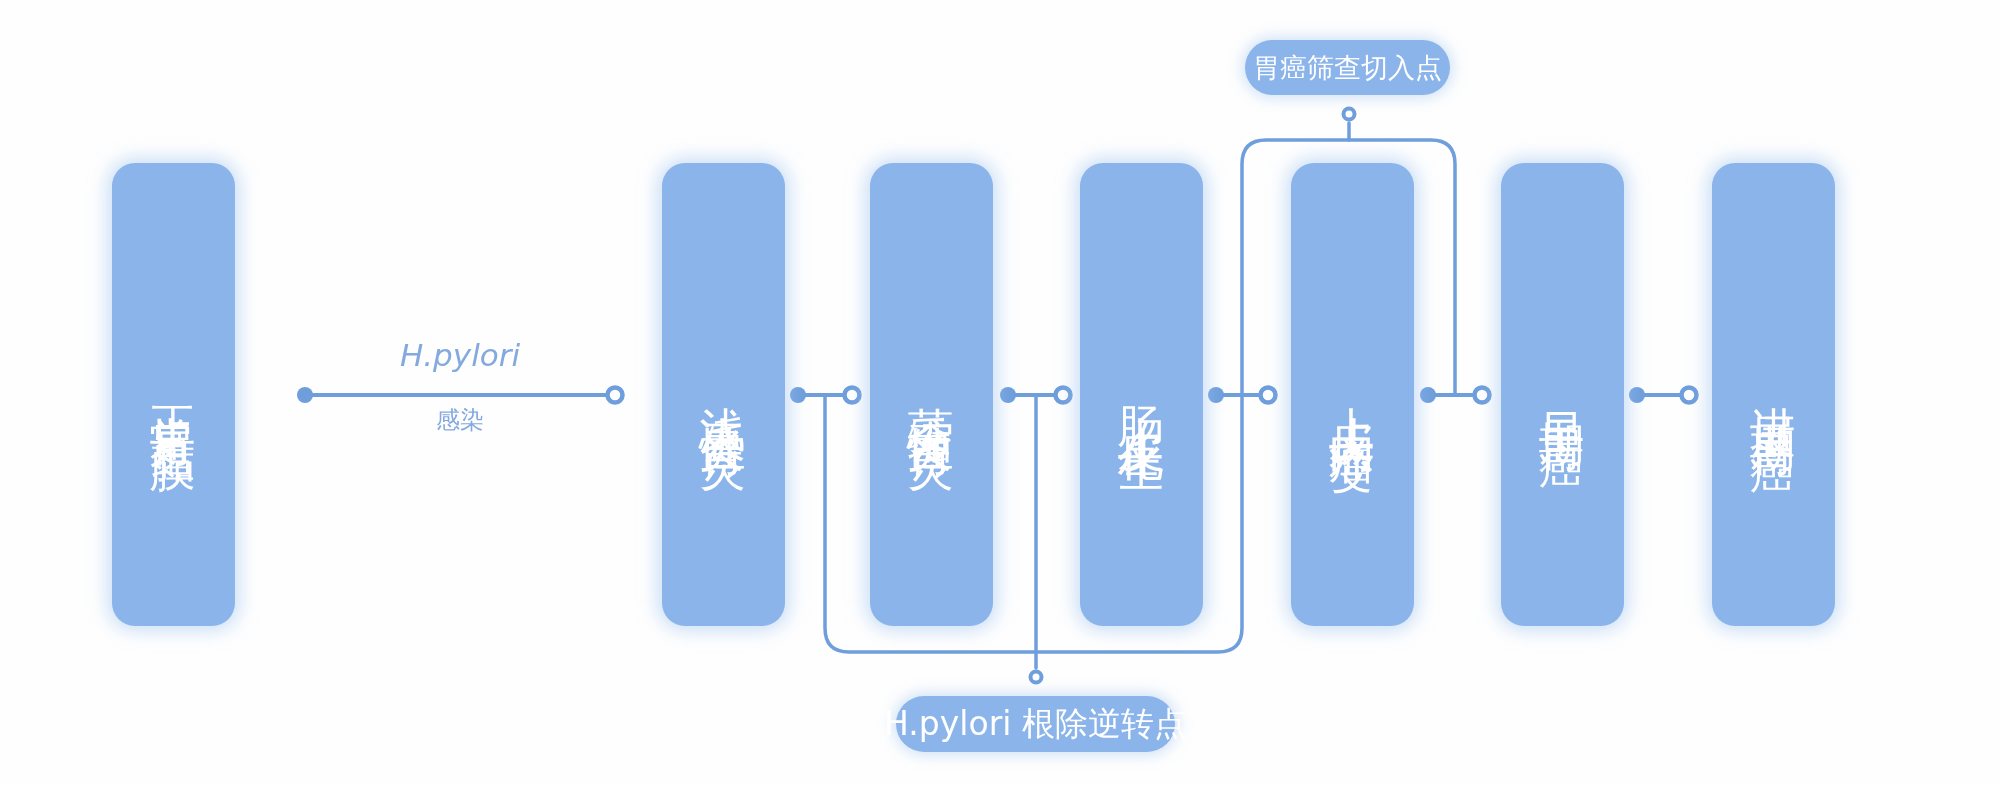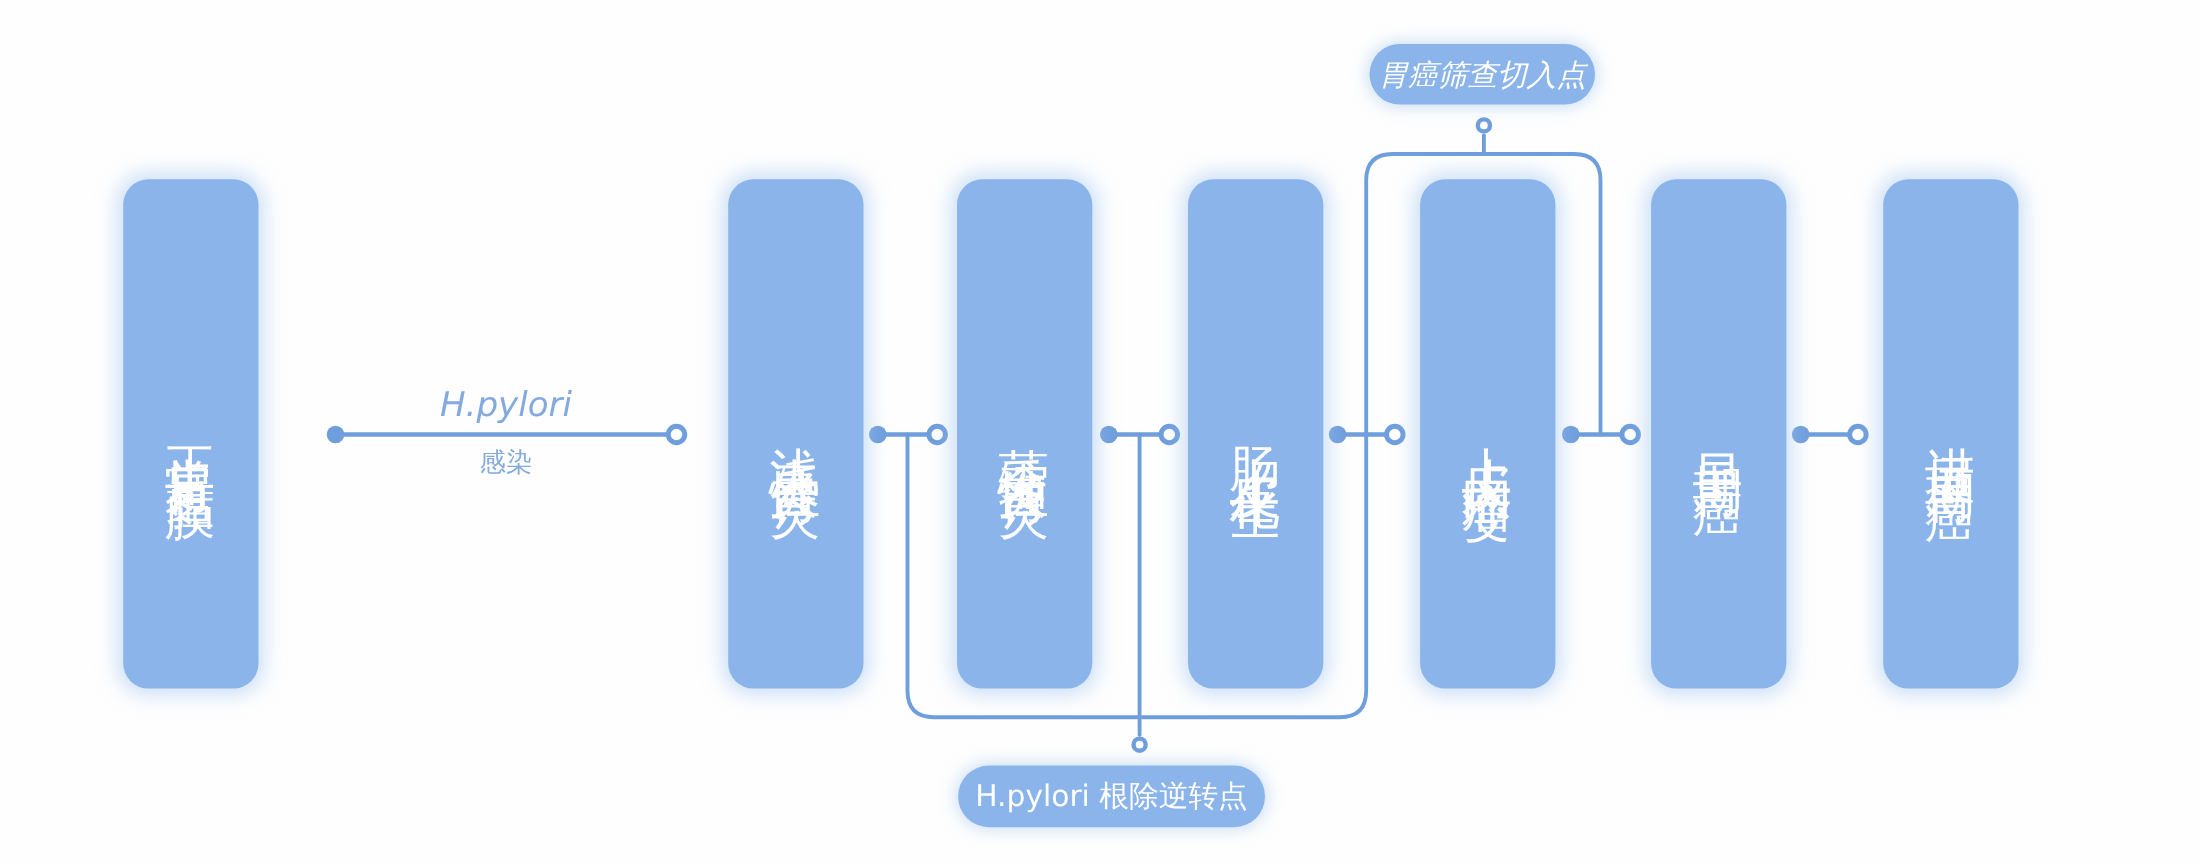--- a/index.html
+++ b/index.html
@@ -45,29 +45,29 @@
   }
   .pill{
     position:absolute;
     background:var(--box-fill);
     border-radius:28px;
     box-shadow:0 0 14px 3px rgba(163,199,242,.5);
     display:flex;align-items:center;justify-content:center;
     color:var(--box-text);
     white-space:nowrap;
   }
-  .pill-top{left:1245px;top:40px;width:205px;height:55px;font-size:27px;font-style:italic;}
-  .pill-bottom{left:871px;top:696px;width:279px;height:56px;font-size:27px;}
+  .pill-top{left:1245px;top:40px;width:205px;height:55px;font-size:27px;}
+  .pill-bottom{left:896px;top:696px;width:279px;height:56px;font-size:33px;}
   .edge-label{
     position:absolute;
     left:300px;width:320px;
     text-align:center;
     color:var(--label-text);
   }
-  .edge-label-top{top:350px;font-size:31px;font-style:italic;}
+  .edge-label-top{top:337px;font-size:31px;font-style:italic;}
   .edge-label-bottom{top:404px;font-size:24px;}
 </style>
 </head>
 <body>
 
 <div class="canvas">
 
   <svg class="connectors" viewBox="0 0 2000 785" xmlns="http://www.w3.org/2000/svg">
 
     <path class="bracket" d="M825,395 V628 Q825,652 849,652 H1218 Q1242,652 1242,628 V164 Q1242,140 1266,140 H1431 Q1455,140 1455,164 V395"></path>

